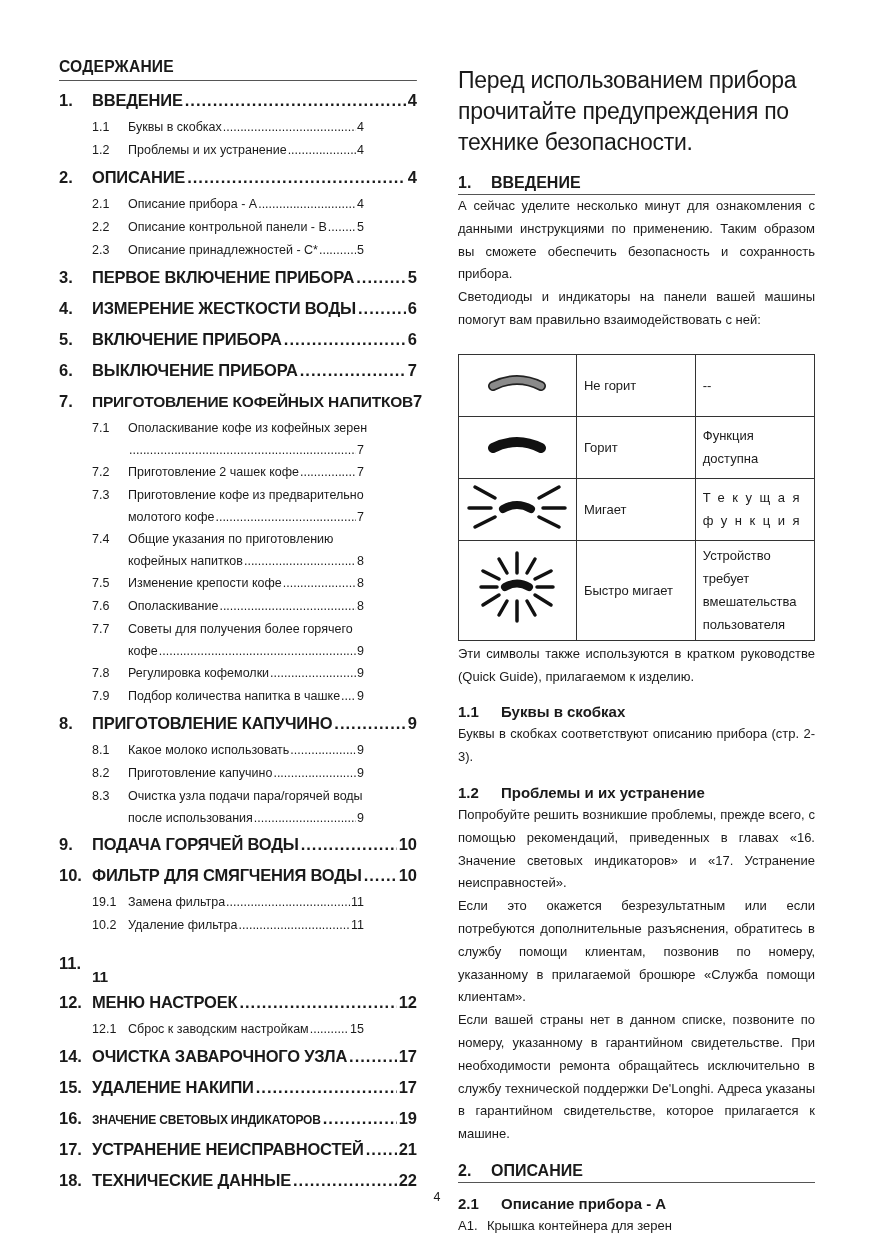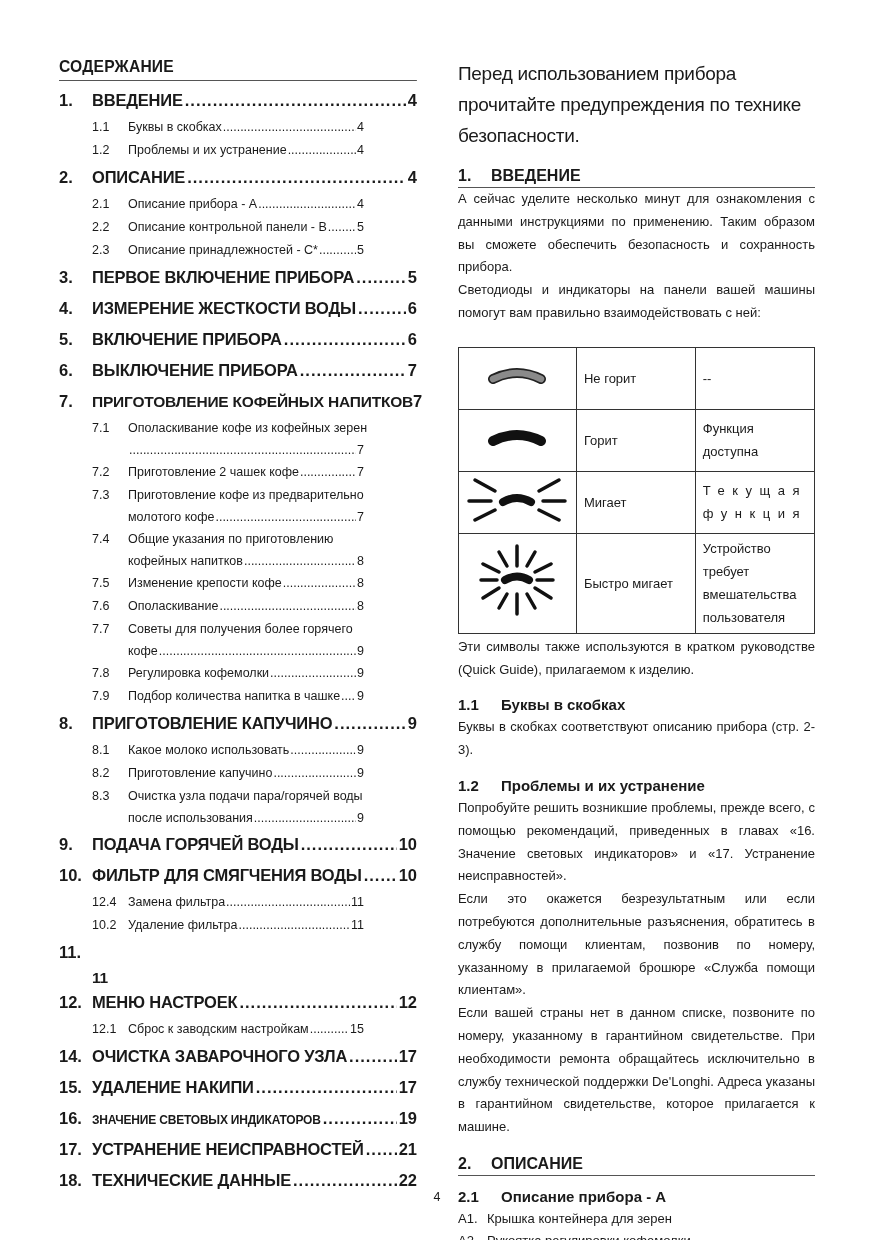--- a/index.html
+++ b/index.html
@@ -8,36 +8,36 @@
   .col-left { position: absolute; left: 59px; top: 57px; width: 358px; }
   .col-right { position: absolute; left: 458px; top: 57px; width: 357px; }
 
   .toc-title { font-weight: bold; font-size: 17px; letter-spacing: 0.2px; padding-bottom: 3px; border-bottom: 1.5px solid #555; transform: scaleX(0.92); transform-origin: left; width: 108.7%; }
   .toc-main { display: flex; align-items: baseline; font-weight: bold; font-size: 16.5px; height: 31px; line-height: 31px; white-space: nowrap; }
   .toc-main .num { width: 33px; flex: none; }
   .toc-main .lbl { flex: none; letter-spacing: -0.2px; }
   .toc-main .dots { flex: 1; overflow: hidden; margin: 0 2px; }
   .toc-main .dots::after { content: "........................................................................................................................"; letter-spacing: 1px; }
   .toc-main .pg { flex: none; }
-  .toc-main.tall { height: 50px; line-height: 25px; white-space: normal; align-items: flex-start; padding-top: 3px; }
+  .toc-main.tall { height: 50px; line-height: 25px; white-space: normal; align-items: center; padding-top: 3px; }
   .toc-main.tall .lbl { white-space: normal; width: 320px; }
 
   .toc-sub { display: flex; align-items: baseline; font-size: 12.5px; height: 23px; line-height: 23px; padding-left: 33px; width: 305px; white-space: nowrap; }
   .toc-sub .num { width: 36px; flex: none; }
   .toc-sub .lbl { flex: none; }
   .toc-sub .dots { flex: 1; overflow: hidden; margin: 0 1px; }
   .toc-sub .dots::after { content: "........................................................................................................................"; }
   .toc-sub .pg { flex: none; }
   .toc-sub.two { height: 44px; display: block; position: relative; }
   .toc-sub.two .num { position: absolute; left: 33px; top: 0; }
   .toc-sub.two .line1 { position: absolute; left: 69px; top: 0; }
   .toc-sub.two .line2 { position: absolute; left: 69px; top: 22px; right: 0; display: flex; }
   .toc-sub.two .line2 .dots { flex: 1; overflow: hidden; }
 
-  .intro { font-size: 19px; line-height: 31px; letter-spacing: -0.3px; margin-top: 1px; }
+  .intro { font-size: 23px; line-height: 31px; letter-spacing: -0.3px; margin-top: 8px; }
   .sec-h { display: flex; font-weight: bold; font-size: 16px; border-bottom: 1.5px solid #555; padding-bottom: 2px; margin-top: 16px; }
   .sec-h .num { width: 33px; }
   .para { font-size: 13px; line-height: 22.8px; text-align: justify; }
   .sub-h { display: flex; font-weight: bold; font-size: 15px; margin-top: 13px; line-height: 22px; }
   .sub-h .num { width: 43px; }
 
   table.led { border-collapse: collapse; width: 357px; margin-top: 22px; margin-bottom: 2px; }
   table.led td { border: 1.3px solid #333; font-size: 13px; line-height: 23px; vertical-align: middle; padding: 0 7px; }
   table.led td.icon { width: 118px; text-align: center; padding: 0; }
   table.led td.state { width: 119px; }
@@ -227,21 +227,21 @@
       <span class="dots"></span>
       <span class="pg">10</span>
     </div>
   <div class="toc-main">
       <span class="num">10.</span>
       <span class="lbl">ФИЛЬТР ДЛЯ СМЯГЧЕНИЯ ВОДЫ</span>
       <span class="dots"></span>
       <span class="pg">10</span>
     </div>
   <div class="toc-sub">
-      <span class="num">12.4</span>
+      <span class="num">19.1</span>
       <span class="lbl">Замена фильтра</span>
       <span class="dots"></span>
       <span class="pg">11</span>
     </div>
   <div class="toc-sub">
       <span class="num">10.2</span>
       <span class="lbl">Удаление фильтра</span>
       <span class="dots"></span>
       <span class="pg">11</span>
     </div>

